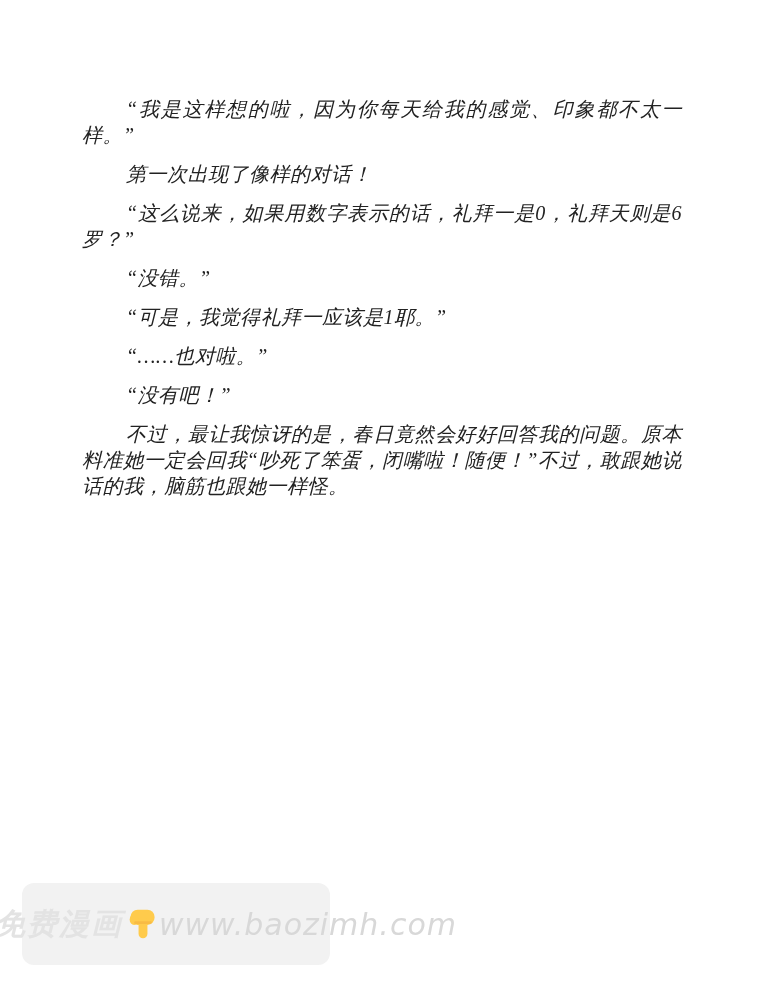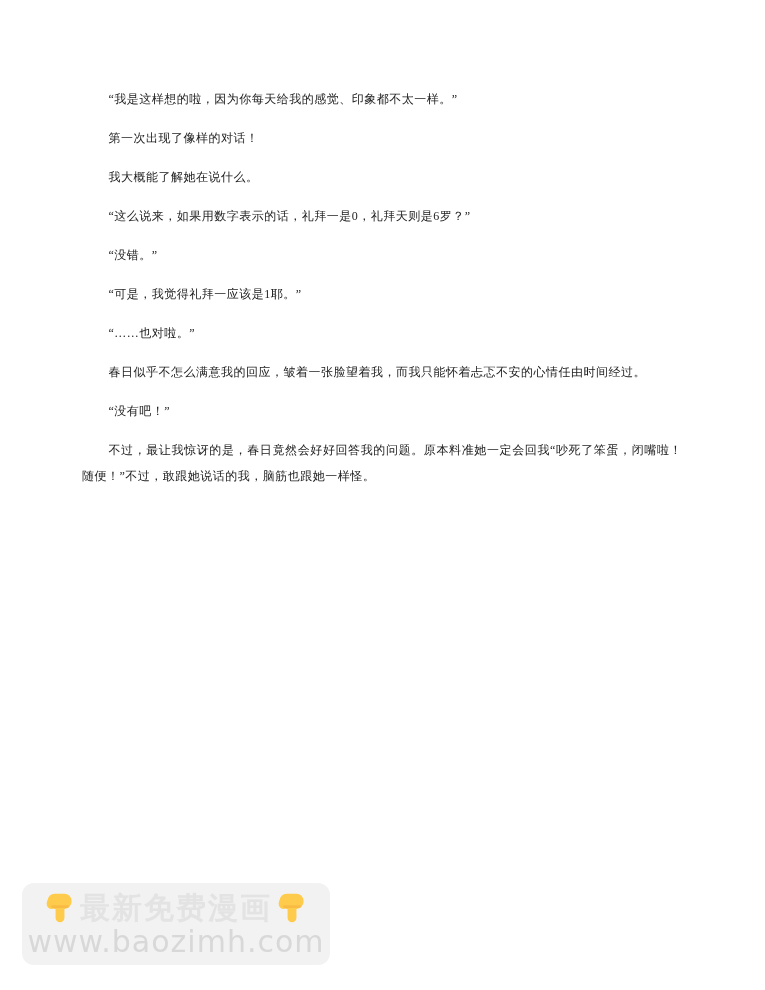--- a/index.html
+++ b/index.html
@@ -21,41 +21,43 @@
     overflow: hidden;
     font-family: "Liberation Serif", "DejaVu Serif", serif;
   }
   .text-block {
     position: absolute;
     left: 82px;
     top: 86px;
     width: 600px;
   }
   .text-block p {
-    font-size: 12px;
+    font-size: 20px;
     line-height: 26px;
     color: var(--text);
     text-align: justify;
     text-indent: 2.2em;
-    margin: 0 0 13px 0;
+    margin: 10px 0 13px 0;
     letter-spacing: 0.5px;
+    font-style: italic;
   }
   .watermark {
     position: absolute;
     left: 22px;
     top: 883px;
     width: 308px;
     height: 82px;
     background: var(--watermark-bg);
     border-radius: 12px;
     display: flex;
-    flex-direction: column;
+    flex-direction: row;
     align-items: center;
     justify-content: center;
     font-family: "DejaVu Sans", "Liberation Sans", sans-serif;
+    font-style: italic;
   }
   .wm-row1 {
     display: flex;
     align-items: center;
     gap: 4px;
     line-height: 1;
   }
   .wm-title {
     font-size: 30px;
     font-weight: bold;
@@ -82,26 +84,24 @@
   }
 </style>
 </head>
 <body>
 
 <div class="page">
 
   <div class="text-block">
     <p>“我是这样想的啦，因为你每天给我的感觉、印象都不太一样。”</p>
     <p>第一次出现了像样的对话！</p>
-    <p>我大概能了解她在说什么。</p>
     <p>“这么说来，如果用数字表示的话，礼拜一是0，礼拜天则是6罗？”</p>
     <p>“没错。”</p>
     <p>“可是，我觉得礼拜一应该是1耶。”</p>
     <p>“……也对啦。”</p>
-    <p>春日似乎不怎么满意我的回应，皱着一张脸望着我，而我只能怀着忐忑不安的心情任由时间经过。</p>
     <p>“没有吧！”</p>
     <p>不过，最让我惊讶的是，春日竟然会好好回答我的问题。原本料准她一定会回我“吵死了笨蛋，闭嘴啦！随便！”不过，敢跟她说话的我，脑筋也跟她一样怪。</p>
   </div>
 
   <div class="watermark">
     <div class="wm-row1">
       <svg class="emoji-hand" viewBox="0 0 36 36" aria-hidden="true">
         <rect class="palm" x="4" y="2" width="27" height="17" rx="8"></rect>
         <ellipse class="palm" cx="8" cy="13" rx="5" ry="6"></ellipse>
         <rect class="finger" x="13" y="10" width="10" height="24" rx="5"></rect>

